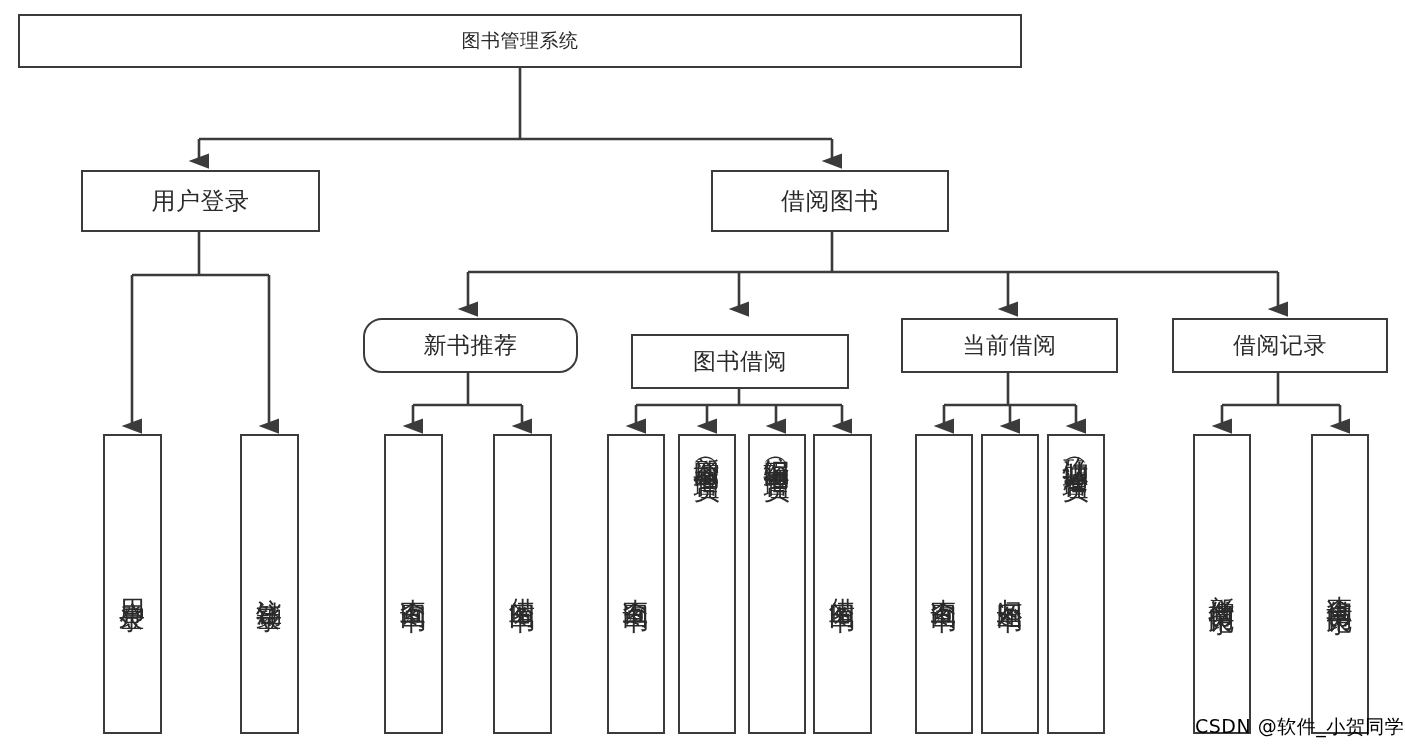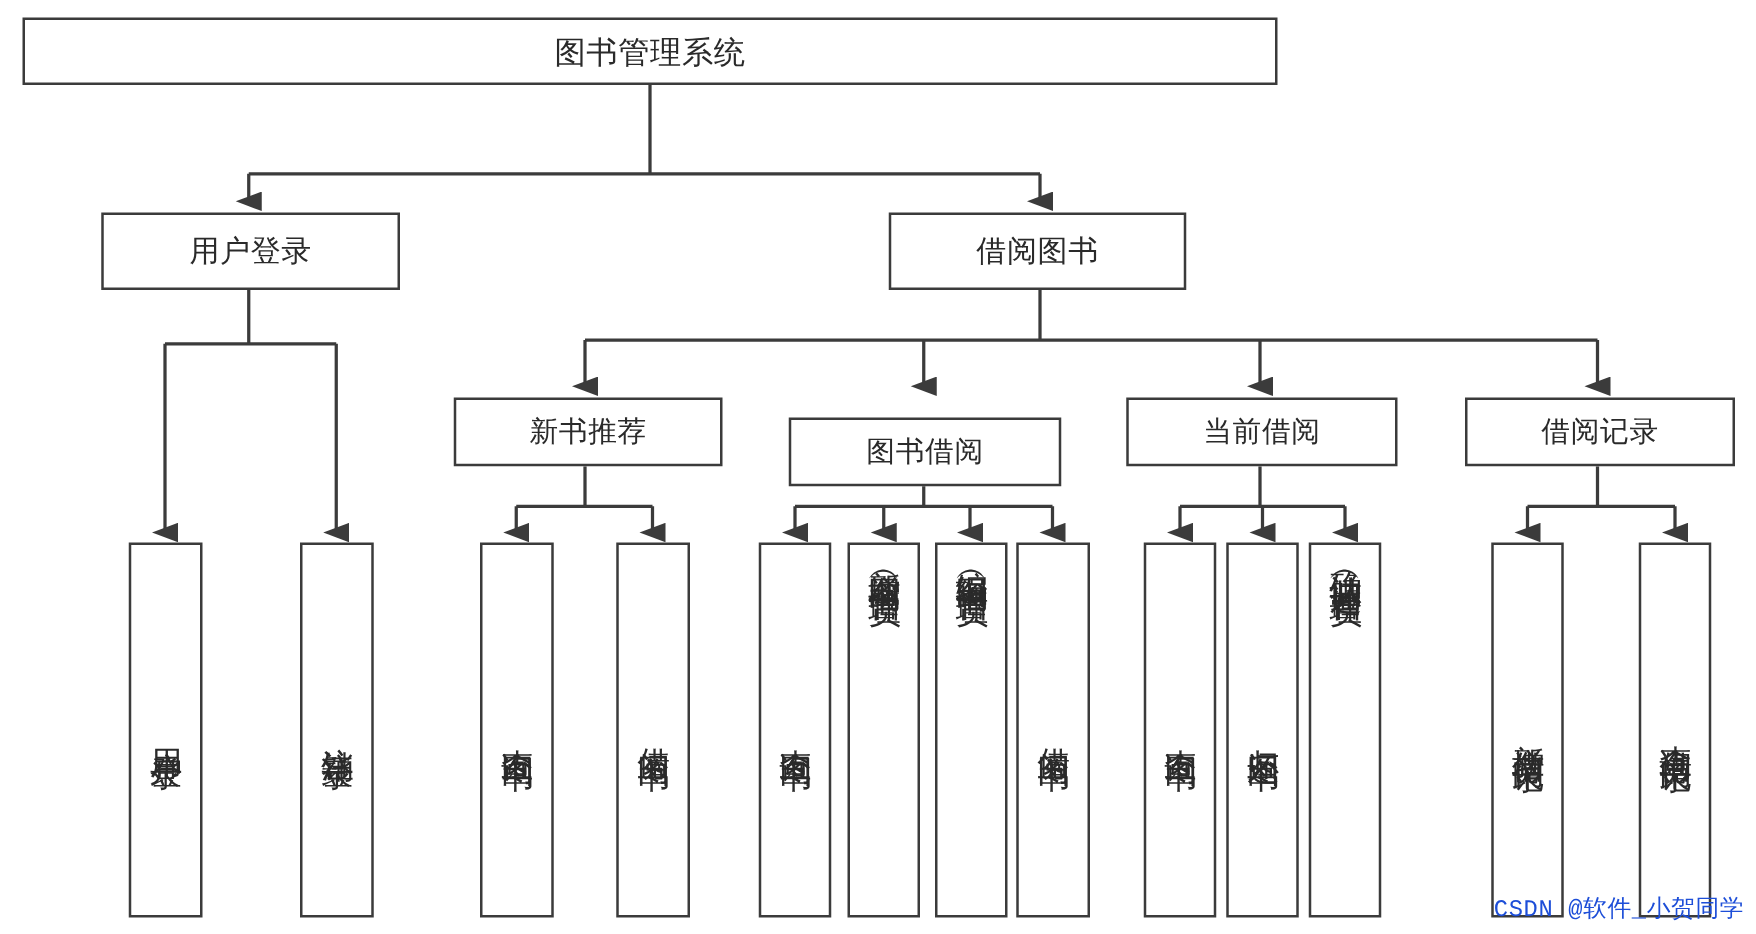--- a/index.html
+++ b/index.html
@@ -37,21 +37,21 @@
   }
   .node-label {
     display: block;
     text-align: center;
     letter-spacing: 0.5px;
     white-space: nowrap;
   }
   
   .node.root { }
   .node.root .node-label {
-    font-size: 25px;
+    font-size: 19px;
   }
   
   .node.lvl2 .node-label {
     font-size: 24px;
   }
   
   .node.lvl3 .node-label {
     font-size: 23px;
   }
   
@@ -66,25 +66,24 @@
     font-size: 26px;
     line-height: 1.0;
     letter-spacing: 3px;
     white-space: nowrap;
   }
   .node.leaf.centered {
     align-items: center;
   }
   .watermark {
     position: absolute;
-    color: #1d4ed8;
+    color: #000000;
     font-size: 19px;
     white-space: nowrap;
     letter-spacing: 0.5px;
-    font-family: Liberation Mono, monospace;
   }
 </style>
 </head>
 <body>
 
 <div id="canvas">
 
   <svg class="connectors" viewBox="0 0 1405 747" xmlns="http://www.w3.org/2000/svg">
     <defs>
       <marker id="arrow" markerWidth="10" markerHeight="10" refX="2.6" refY="4" orient="auto" markerUnits="strokeWidth">
@@ -140,21 +139,21 @@
   </div>
 
   <div class="node lvl2" style="left:81px; top:170px; width:239px; height:62px;">
     <span class="node-label">用户登录</span>
   </div>
 
   <div class="node lvl2" style="left:711px; top:170px; width:238px; height:62px;">
     <span class="node-label">借阅图书</span>
   </div>
 
-  <div class="node lvl3" style="left:363px; top:318px; width:215px; height:55px;">
+  <div class="node lvl3" style="left:363px; top:318px; width:215px; height:55px;border-radius:19px;">
     <span class="node-label">新书推荐</span>
   </div>
 
   <div class="node lvl3" style="left:631px; top:318px; width:218px; height:55px;margin-top:16px;">
     <span class="node-label">图书借阅</span>
   </div>
 
   <div class="node lvl3" style="left:1172px; top:318px; width:216px; height:55px;">
     <span class="node-label">借阅记录</span>
   </div>

